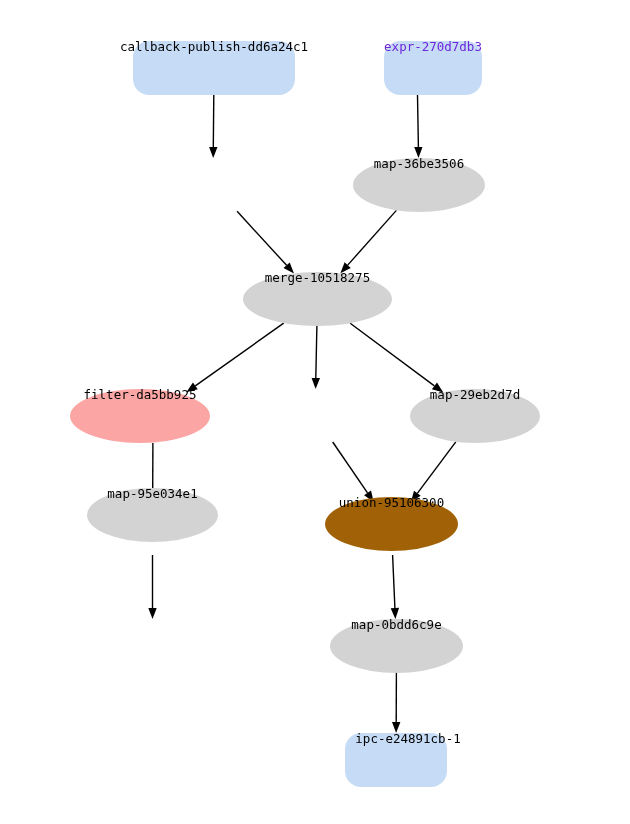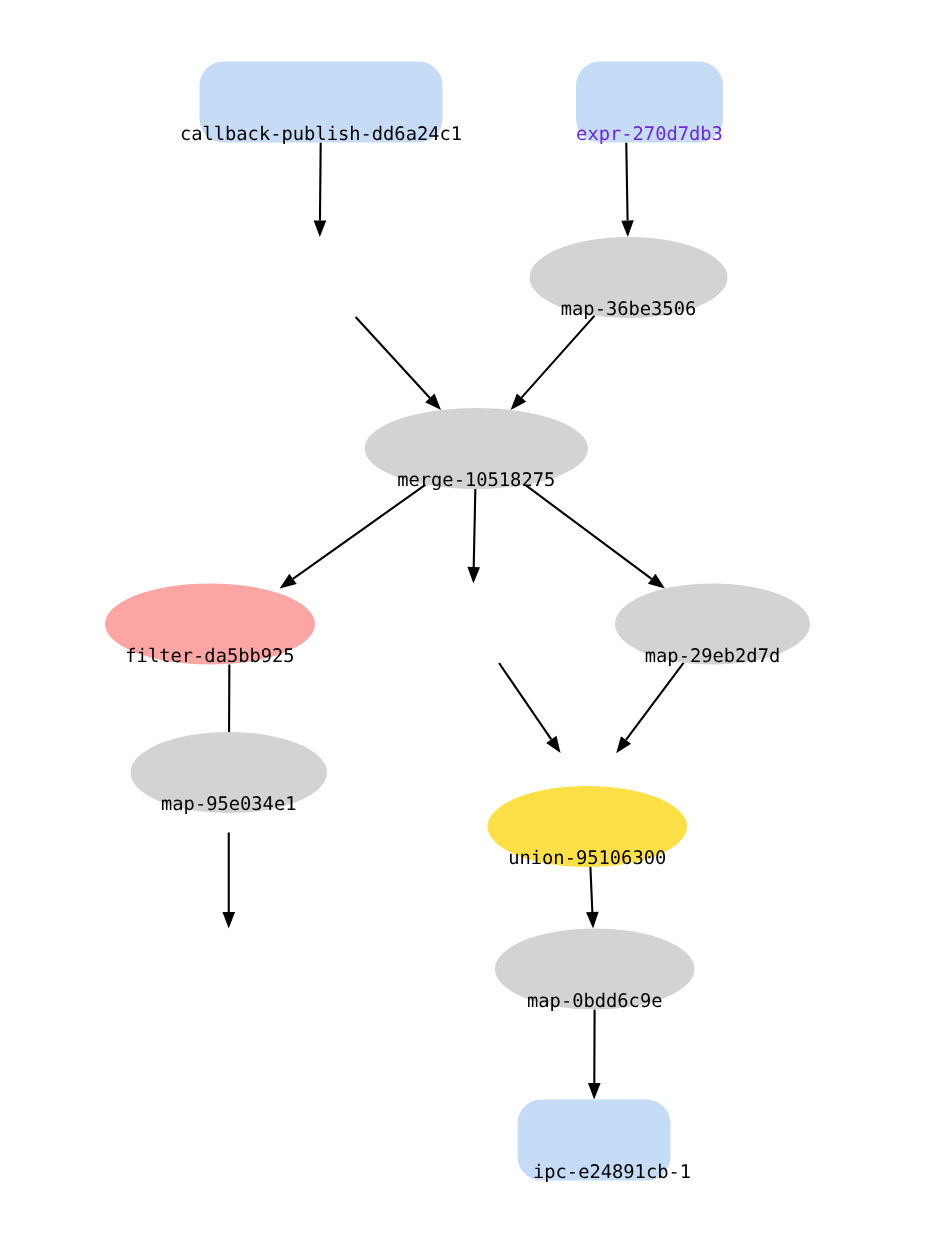--- a/index.html
+++ b/index.html
@@ -19,21 +19,21 @@
     position: absolute;
     left: 0;
     top: 0;
     width: 630px;
     height: 824px;
     pointer-events: none;
   }
   .node {
     position: absolute;
     display: flex;
-    align-items: flex-end;
+    align-items: flex-start;
     justify-content: center;
     font-size: 12.5px;
     line-height: 1;
     color: #000000;
     white-space: nowrap;
     box-sizing: border-box;
   }
   .node.box {
     border-radius: 16px;
   }
@@ -116,21 +116,21 @@
     </div>
     <div class="node ellipse" style="left: 70px; top: 389px; width: 140px; height: 54px; background: #fca5a5; color: rgb(0, 0, 0);">
       <span>filter-da5bb925</span>
     </div>
     <div class="node ellipse" style="left: 410px; top: 389px; width: 130px; height: 54px; background: rgb(211, 211, 211); color: rgb(0, 0, 0);">
       <span>map-29eb2d7d</span>
     </div>
     <div class="node ellipse" style="left: 87px; top: 488px; width: 131px; height: 54px; background: rgb(211, 211, 211); color: rgb(0, 0, 0);">
       <span>map-95e034e1</span>
     </div>
-    <div class="node ellipse" style="left: 325px; top: 524px; width: 133px; height: 54px; background: #fde047; color: rgb(0, 0, 0);">
+    <div class="node ellipse" style="left: 325px; top: 497px; width: 133px; height: 54px; background: #a16207; color: rgb(0, 0, 0);">
       <span>union-95106300</span>
     </div>
     <div class="node ellipse" style="left: 330px; top: 619px; width: 133px; height: 54px; background: rgb(211, 211, 211); color: rgb(0, 0, 0);">
       <span>map-0bdd6c9e</span>
     </div>
     <div class="node box" style="left: 345px; top: 733px; width: 102px; height: 54px; background: rgb(198, 220, 246); color: rgb(0, 0, 0); padding-left: 24px;">
       <span>ipc-e24891cb-1</span>
     </div>
   </div>
 

